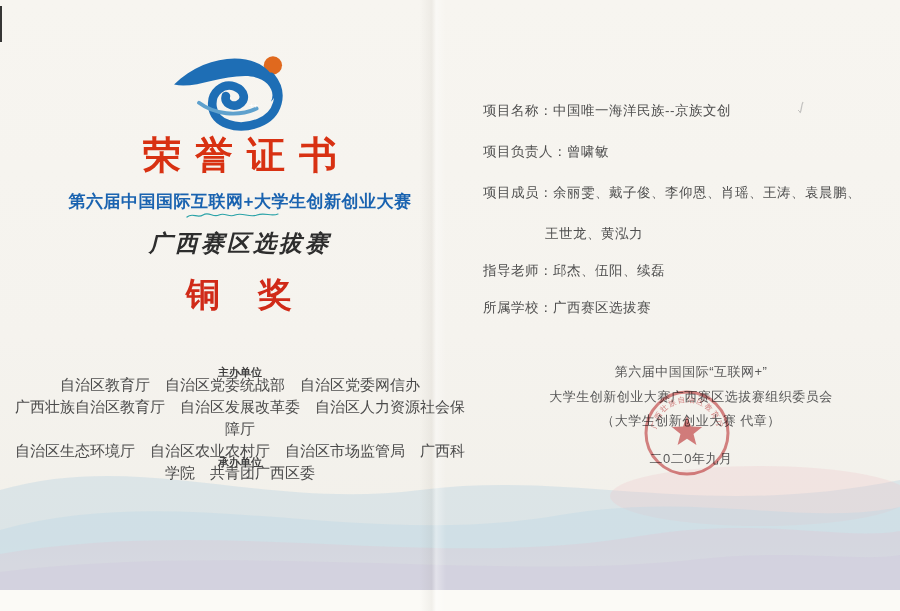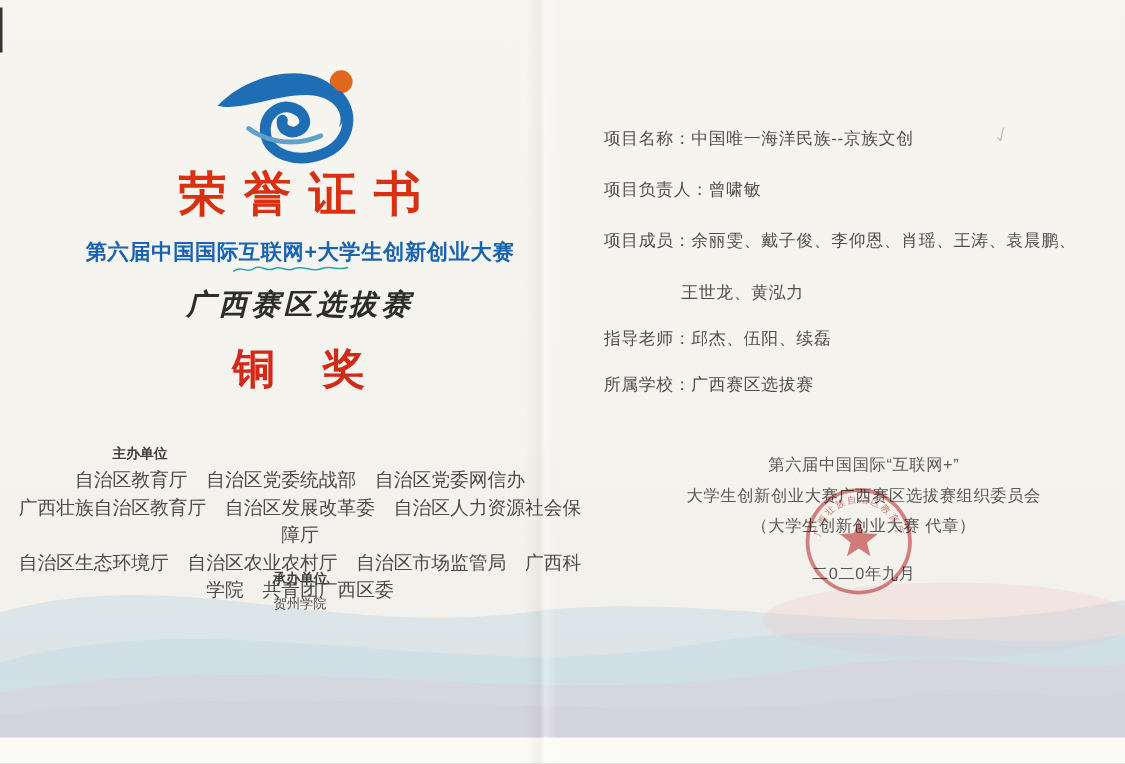--- a/index.html
+++ b/index.html
@@ -23,21 +23,21 @@
   .logo{left:168px;top:50px;width:158px;height:96px;}
   .cert-title{left:90px;top:130px;width:300px;text-align:center;font-size:38px;font-weight:bold;
     color:var(--title-red);letter-spacing:14px;text-indent:14px;font-family:"Liberation Serif",serif;}
   .blue-line{left:40px;top:190px;width:400px;text-align:center;font-size:17px;font-weight:bold;
     color:var(--brand-blue);letter-spacing:.5px;}
   .flourish{left:185px;top:211px;width:95px;height:9px;}
   .stage-title{left:90px;top:228px;width:300px;text-align:center;font-size:23px;letter-spacing:3px;
     color:#2d2d2d;font-weight:600;font-family:"Liberation Serif",serif;font-style:italic;}
   .award{left:90px;top:272px;width:300px;text-align:center;font-size:34px;font-weight:bold;
     color:var(--award-red);letter-spacing:2px;font-family:"Liberation Serif",serif;}
-  .hosts-heading{left:90px;top:355px;width:300px;text-align:left;font-size:11px;font-weight:bold;color:#3e3e3e;}
+  .hosts-heading{left:90px;top:365px;width:300px;text-align:center;font-size:11px;font-weight:bold;color:#3e3e3e;}
   .host-lines{left:15px;top:374px;width:450px;text-align:center;font-size:15px;color:#4b4b4b;line-height:22px;}
   .org-heading{left:90px;top:455px;width:300px;text-align:center;font-size:11px;font-weight:bold;color:#3e3e3e;}
   .org-name{left:90px;top:476px;width:300px;text-align:center;font-size:10.5px;color:#4b4b4b;}
   
   .rows{left:483px;top:101px;width:408px;font-size:13.5px;color:#4f4f4f;letter-spacing:.5px;}
   .row{line-height:20px;margin-bottom:21px;white-space:nowrap;}
   .row.cont{padding-left:62px;margin-bottom:17px;}
   .row.tight{margin-bottom:17px;}
   .signature{left:486px;top:360px;width:410px;text-align:center;font-size:13px;color:#585858;
     line-height:24.5px;letter-spacing:.5px;}
@@ -90,21 +90,20 @@
 
   <div class="abs hosts-heading">主办单位</div>
 
   <div class="abs host-lines">
     <div>自治区教育厅　自治区党委统战部　自治区党委网信办</div>
     <div>广西壮族自治区教育厅　自治区发展改革委　自治区人力资源社会保障厅</div>
     <div>自治区生态环境厅　自治区农业农村厅　自治区市场监管局　广西科学院　共青团广西区委</div>
   </div>
 
   <div class="abs org-heading">承办单位</div>
-  <div class="abs org-name">贺州学院</div>
 
   <div class="abs rows">
     <div class="row"><span>项目名称：</span><span>中国唯一海洋民族--京族文创</span></div>
     <div class="row"><span>项目负责人：</span><span>曾啸敏</span></div>
     <div class="row"><span>项目成员：</span><span>余丽雯、戴子俊、李仰恩、肖瑶、王涛、袁晨鹏、</span></div>
     <div class="row cont"><span>王世龙、黄泓力</span></div>
     <div class="row tight"><span>指导老师：</span><span>邱杰、伍阳、续磊</span></div>
     <div class="row tight"><span>所属学校：</span><span>广西赛区选拔赛</span></div>
   </div>
 

